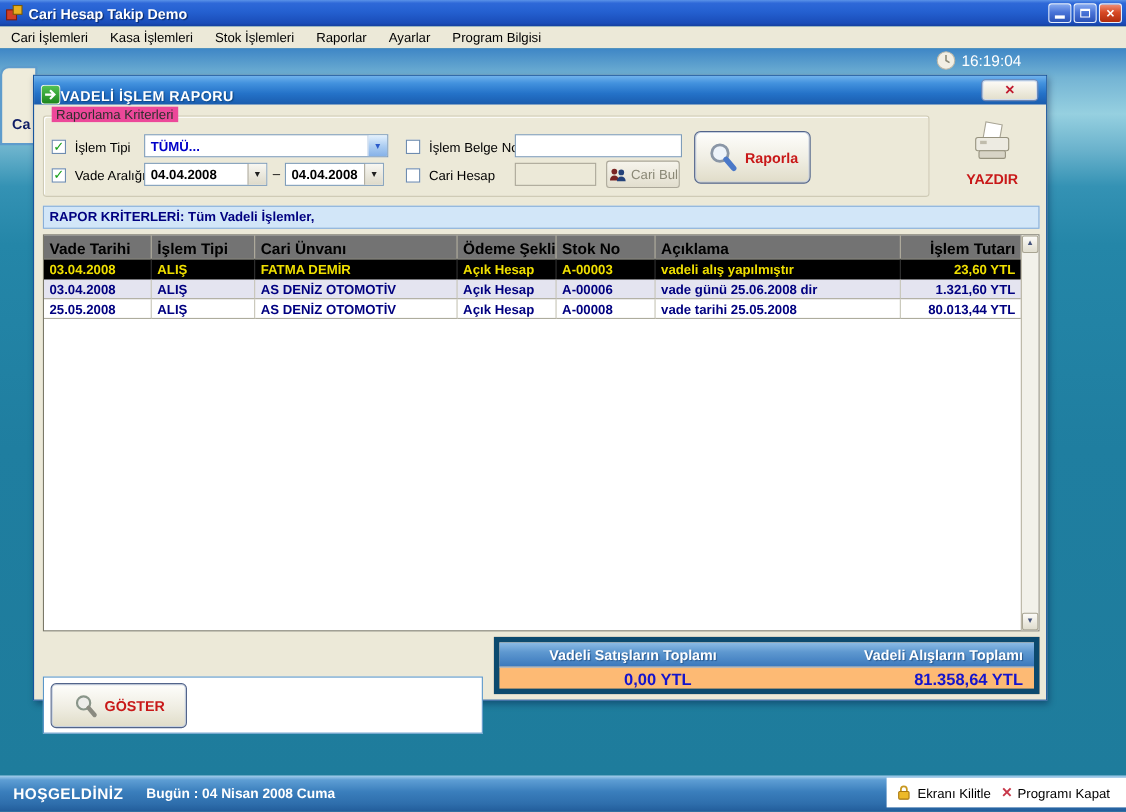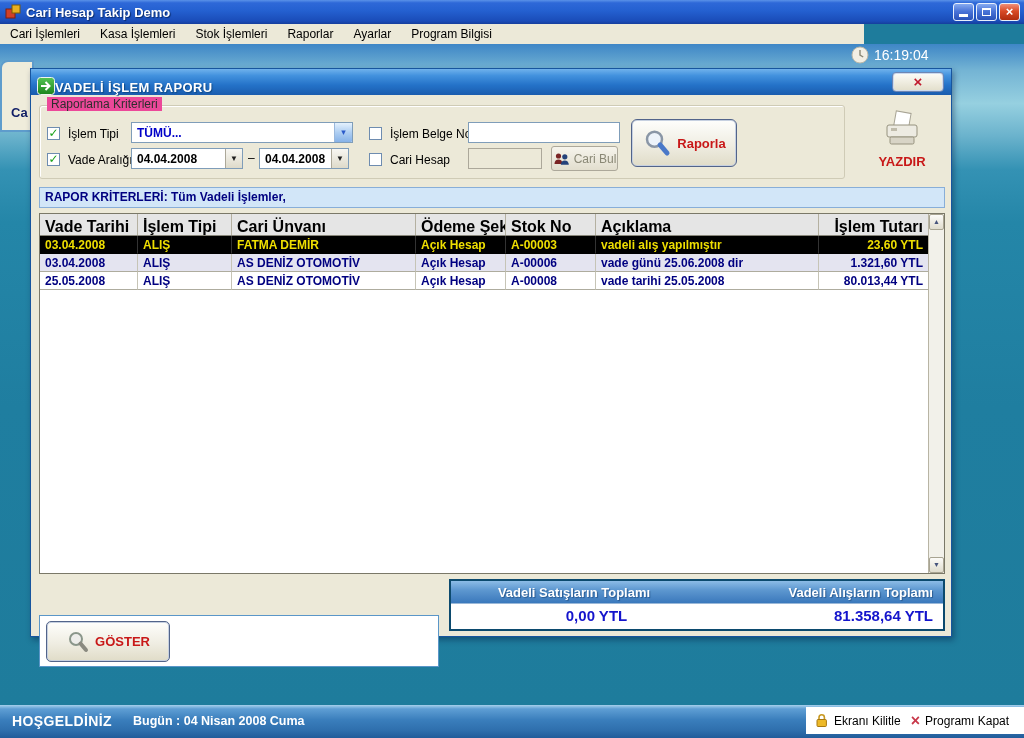--- a/index.html
+++ b/index.html
@@ -13,21 +13,21 @@
   .app-icon { width:16px; height:16px; margin-right:5px; }
   .titlebar-title { color:#fff; font-weight:bold; font-size:13px; text-shadow:1px 1px 1px #0A2A6A; }
   .win-controls { position:absolute; right:4px; top:3px; display:flex; gap:2px; }
   .win-btn { width:21px; height:18px; border:1px solid #E8F0FC; border-radius:3px; color:#fff;
     background:linear-gradient(180deg,#86AAF0 0%,#4A74D8 45%,#2A52B8 100%); text-align:center; position:relative; cursor:pointer; }
   .win-btn.closebtn { background:linear-gradient(180deg,#F09078 0%,#D84A26 45%,#B02C0E 100%); font-size:13px; font-weight:bold; line-height:16px; }
   .min-bar { position:absolute; left:5px; bottom:3px; width:9px; height:3px; background:#fff; }
   .restore-box { position:absolute; left:5px; top:4px; width:9px; height:8px; border:1px solid #fff; border-top:2px solid #fff; }
 
   
-  .menubar { position:absolute; left:0; top:24px; width:864px; height:20px; background:#ECE9D8;
+  .menubar { position:absolute; left:0; top:24px; width:1024px; height:20px; background:#ECE9D8;
     display:flex; align-items:center; font-size:12px; color:#000; }
   .menu-item { padding:0 10px; line-height:20px; cursor:default; }
 
   
   .main-bg { position:absolute; left:0; top:44px; width:1024px; height:661px;
     background:linear-gradient(180deg,#3E86C6 0%,#74B4D4 4%,#96D0E0 9%,#6AB2CC 14%,#3492B4 19%,#2486A8 27%,#1F7EA0 55%,#1E7C9C 100%); }
   .clock { position:absolute; left:851px; top:46px; display:flex; align-items:center; gap:5px;
     color:#fff; font-size:14px; }
 
   
@@ -83,22 +83,22 @@
   .yazdir-label { color:#C81818; font-weight:bold; font-size:13px; margin-top:1px; }
 
   
   .criteria-bar { position:absolute; left:8px; top:118px; width:906px; height:21px;
     background:#D2E6F8; border:1px solid #88AED8; color:#000080; font-weight:bold; font-size:12px;
     line-height:19px; padding-left:5px; }
 
   
   .grid { position:absolute; left:8px; top:144px; width:906px; height:361px; background:#fff;
     border:1px solid #7A7868; }
-  .thead { display:flex; height:22px; background:#e5e5e5; border-bottom:1px solid #88867A;
-    font-weight:bold; font-size:16px; color:#000; width:889px; }
+  .thead { display:flex; height:22px; background:#737373; border-bottom:1px solid #88867A;
+    font-weight:bold; font-size:14px; color:#000; width:889px; }
   .th { padding:4px 0 0 5px; border-right:1px solid #B4B0A0; white-space:nowrap; overflow:hidden; }
   .trow { display:flex; height:18px; font-weight:bold; font-size:12px; color:#000080; width:889px; cursor:pointer; }
   .td { padding:2px 0 0 5px; border-right:1px solid #C6C4B6; border-bottom:1px solid #AEAC9E;
     white-space:nowrap; overflow:hidden; }
   .trow.selected { background:#000; color:#EFDF00; }
   .trow.selected .td { border-right-color:#333; border-bottom-color:#000; }
   .trow.alt { background:#E4E4F0; }
   .c0{width:98px}.c1{width:94px}.c2{width:184px}.c3{width:90px}.c4{width:90px}.c5{width:223px}
   .c6{width:110px; text-align:right; padding-right:5px;}
 
@@ -106,22 +106,22 @@
     border-left:1px solid #B8B4A4; }
   .scroll-btn { position:absolute; left:0; width:15px; height:16px;
     background:linear-gradient(180deg,#FCFBF8,#E0DDCE); border:1px solid #A8A492; border-radius:2px;
     color:#46547C; font-size:7px; text-align:center; line-height:14px; cursor:pointer; }
   .scroll-btn.up{top:0} .scroll-btn.down{bottom:0}
 
   
   .footer-left { position:absolute; left:8px; top:510px; width:400px; height:52px; background:#fff;
     border:1px solid #5A96C8;margin-top:36px; }
   .btn-goster { position:absolute; left:6px; top:5px; width:124px; height:41px; border-radius:5px; }
-  .footer-right { position:absolute; left:418px; top:510px; width:496px; height:52px; background:#ffffff;
-    border:2px solid #0c4a6e; }
+  .footer-right { position:absolute; left:418px; top:510px; width:496px; height:52px; background:#fdba74;
+    border:5px solid #0c4a6e; }
   .totals-head { display:flex; height:23px; border-bottom:1px solid #9AB8D8;
     background:linear-gradient(180deg,#8CBCE6 0%,#5E98D0 40%,#3A78BC 100%);
     color:#fff; font-weight:bold; font-size:13px; text-shadow:1px 1px 1px #2A5A90; }
   .totals-head .tl { width:50%; text-align:center; padding-top:4px; }
   .totals-head .tr { width:50%; text-align:right; padding:4px 10px 0 0; }
   .totals-vals { display:flex; color:#1414CC; font-weight:bold; font-size:15px; }
   .totals-vals .tl { width:50%; text-align:center; padding-top:3px;padding-left:45px; }
   .totals-vals .tr { width:50%; text-align:right; padding:3px 10px 0 0; }
 
   

